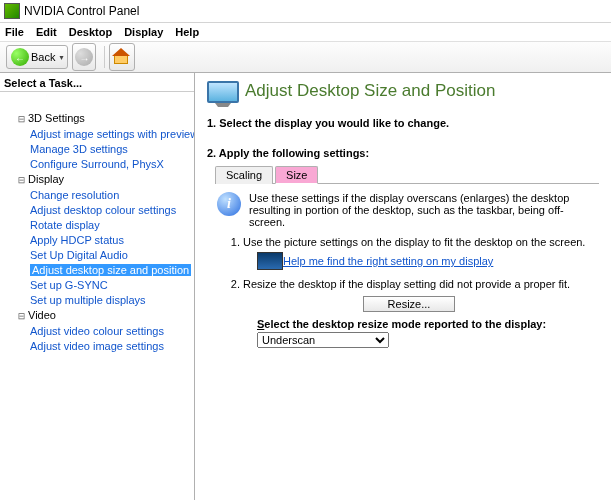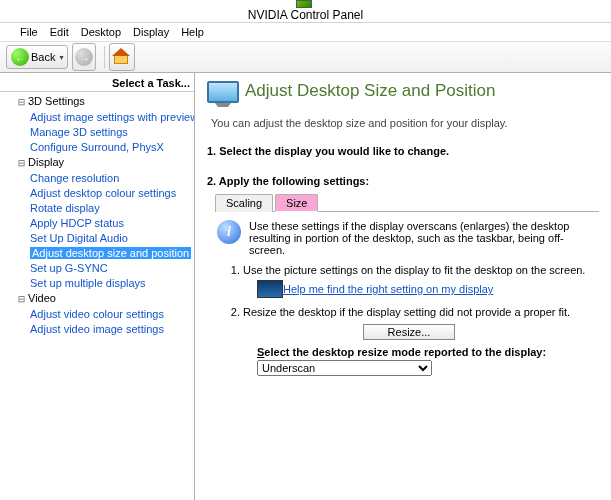--- a/index.html
+++ b/index.html
@@ -1,32 +1,32 @@
 <!DOCTYPE html>
 <html><head>
 <meta charset="utf-8">
 <style>
 html,body{margin:0;padding:0;font-family:"Segoe UI",Tahoma,sans-serif;font-size:11px;color:#000;background:#fff;}
 .window{width:611px;height:500px;position:relative;overflow:hidden;background:#fff;}
-.titlebar{height:22px;background:#fff;border-bottom:1px solid #d4d4d4;display:flex;align-items:center;padding:0 4px;flex-direction:column;}
+.titlebar{height:22px;background:#fff;border-bottom:1px solid #d4d4d4;display:flex;align-items:center;padding:0 4px;}
 .titlebar .appicon{width:14px;height:14px;background:linear-gradient(135deg,#6b0 0%,#280 100%);margin-right:4px;border:1px solid #555;}
 .titlebar .title{font-size:12px;color:#000;}
-.menubar{height:18px;display:flex;align-items:center;padding:0 16px;gap:4px;border-bottom:1px solid #e0e0e0;}
+.menubar{height:18px;display:flex;align-items:center;padding:0 1px;gap:4px;border-bottom:1px solid #e0e0e0;font-weight:bold;}
 .menubar span{padding:0 4px;cursor:default;}
 .toolbar{height:30px;display:flex;align-items:center;padding:0 6px;border-bottom:1px solid #b0b0b0;background:linear-gradient(#fdfdfd,#f0f0f0);}
 .tbtn{display:flex;align-items:center;border:1px solid #b0b0b0;border-radius:3px;background:linear-gradient(#fff,#e8e8e8);height:22px;margin-right:4px;padding:0 4px;}
 .navcircle{width:18px;height:18px;border-radius:50%;background:radial-gradient(circle at 30% 30%,#9f6,#3a0);display:flex;align-items:center;justify-content:center;color:#fff;font-weight:bold;font-size:10px;}
 .navfwd{background:radial-gradient(circle at 30% 30%,#ddd,#aaa);}
 .dd{font-size:8px;color:#444;margin-left:2px;}
 .home{width:16px;height:14px;position:relative;}
 .home:before{content:"";position:absolute;left:0;bottom:0;width:12px;height:8px;background:#fc6;border:1px solid #c80;}
 .home:after{content:"";position:absolute;left:-2px;top:-2px;width:0;height:0;border-left:9px solid transparent;border-right:9px solid transparent;border-bottom:8px solid #c50;}
 .body{display:flex;height:calc(100% - 70px);}
 .sidebar{width:194px;border-right:1px solid #b0b0b0;overflow:auto;padding:2px 0;}
-.task-hdr{font-size:11px;font-weight:bold;padding:2px 4px;border-bottom:1px solid #ccc;margin-bottom:2px;text-align:right;}
+.task-hdr{font-size:11px;font-weight:bold;padding:2px 4px;border-bottom:1px solid #ccc;margin-bottom:19px;}
 .tree{padding:0 2px;}
 .node{white-space:nowrap;line-height:15px;}
 .top{color:#000;}
 .expander{display:inline-block;width:11px;text-align:center;font-size:9px;color:#666;margin-right:1px;}
 .link{color:#15c;cursor:pointer;}
 .ind1{padding-left:14px;}
 .ind2{padding-left:28px;}
 .selected{background:#3399ff;color:#fff;padding:0 2px;}
 .selected .link{color:#fff;}
 .content{flex:1;padding:8px 12px;overflow:auto;}
@@ -50,21 +50,21 @@
 .info-ico{width:24px;height:24px;border-radius:50%;background:radial-gradient(circle at 35% 30%,#bfe0ff,#2a6ee0);color:#fff;display:flex;align-items:center;justify-content:center;font-family:Georgia,serif;font-style:italic;font-weight:bold;font-size:14px;flex:none;}
 ol.sub{margin:8px 0 0 26px;padding:0;}
 ol.sub li{margin-bottom:8px;}
 .helprow{display:flex;align-items:center;margin:4px 0 0 14px;}
 .minimon{width:24px;height:16px;background:linear-gradient(#0a3a6a,#2a6ab0);border:1px solid #333;}
 .chk{margin-left:14px;margin-top:2px;}
 .chk input{vertical-align:middle;}
 .resizebtn{display:block;margin:6px 0 6px 120px;width:90px;padding:1px 0;border:1px solid #888;background:linear-gradient(#fff,#e8e8e8);text-align:center;}
 .fieldlbl{margin-left:14px;margin-top:6px;font-weight:bold;}
 .fieldlbl u{text-decoration:underline;}
-select{margin:2px 0 0 14px;width:175px;font-size:11px;}
+select{margin:2px 0 0 14px;width:132px;font-size:11px;}
 .toolsep{width:1px;height:22px;background:#ccc;margin:0 4px;}
 </style>
 </head>
 <body>
 <div class="window">
 
 <div class="titlebar">
   <div class="appicon"></div>
   <div class="title">NVIDIA Control Panel</div>
 </div>
@@ -117,21 +117,20 @@
     </div>
   </div>
 
   <div class="content">
     <div class="page-hdr">
       <div class="ico">
             <div class="mon"></div>
           </div>
       <div class="page-title">Adjust Desktop Size and Position</div>
     </div>
-    <div class="intro">You can adjust the desktop size and position for your display.</div>
 
     <div class="step">1. Select the display you would like to change.</div>
 
     <div class="step" style="margin-top:18px;">2. Apply the following settings:</div>
 
     <div class="tabs">
       <div class="tab">Scaling</div>
       <div class="tab active">Size</div>
     </div>
 

